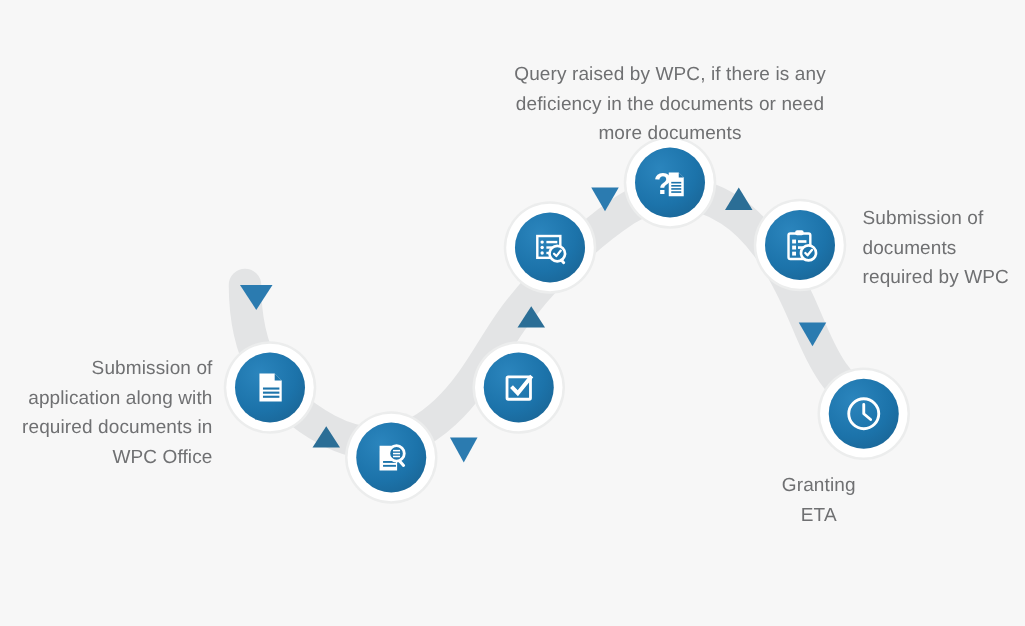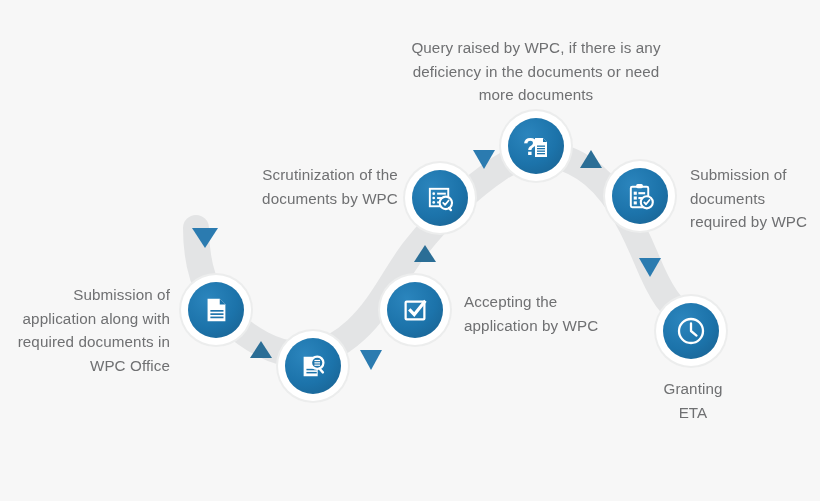--- a/index.html
+++ b/index.html
@@ -124,56 +124,52 @@
   </div>
 
   <div class="node" style="left:387px; top:282px; width:56px; height:56px;">
     <span>
       <svg width="30" height="30" viewBox="0 0 32 32" fill="none">
         <rect x="6" y="7" width="20" height="19" rx="1" stroke="#ffffff" stroke-width="2.4" fill="none"></rect>
         <path d="M11 16.5 l4.2 4.4 L26 7.5" stroke="#ffffff" stroke-width="3.4" fill="none" stroke-linecap="square" stroke-linejoin="miter"></path>
       </svg>
     </span>
   </div>
-  <div class="label lbl-right" style="left:464px; top:290px; width:180px;">Accepting the
-application by WPC</div>
 
   <div class="node" style="left:412px; top:170px; width:56px; height:56px;">
     <span>
       <svg width="31" height="31" viewBox="0 0 32 32" fill="none">
         <rect x="5" y="6" width="19" height="18" stroke="#ffffff" stroke-width="2" fill="none"></rect>
         <circle cx="9" cy="11" r="1.4" fill="#ffffff"></circle>
         <circle cx="9" cy="15.5" r="1.4" fill="#ffffff"></circle>
         <circle cx="9" cy="20" r="1.4" fill="#ffffff"></circle>
         <rect x="12.5" y="10" width="9" height="2" fill="#ffffff"></rect>
         <rect x="12.5" y="14.5" width="9" height="2" fill="#ffffff"></rect>
         <rect x="12.5" y="19" width="9" height="2" fill="#ffffff"></rect>
         <circle cx="21.5" cy="20.5" r="6.4" fill="#1d74ab" stroke="#ffffff" stroke-width="2.2"></circle>
         <path d="M18.8 20.6 l1.9 2 L24.4 18" stroke="#ffffff" stroke-width="1.8" fill="none" stroke-linecap="round" stroke-linejoin="round"></path>
         <rect x="24.6" y="24.2" width="2.4" height="5.4" rx="1.2" fill="#ffffff" transform="rotate(-42 25.8 26.9)"></rect>
       </svg>
     </span>
   </div>
-  <div class="label lbl-right" style="left:250px; top:163px; width:160px; text-align:center;">Scrutinization of the
-documents by WPC</div>
 
   <div class="node" style="left:508px; top:118px; width:56px; height:56px;">
     <span>
       <svg width="32" height="32" viewBox="0 0 32 32" fill="none">
         <text x="3" y="25" font-family="Liberation Sans, sans-serif" font-size="24" font-weight="bold" fill="#ffffff">?</text>
         <path d="M15 8 h8 l4 4 v15 H15 Z" fill="#ffffff"></path>
         <path d="M23 8 v4 h4 Z" fill="#1d74ab"></path>
         <rect x="17" y="15.5" width="8" height="1.3" fill="#1d74ab"></rect>
         <rect x="17" y="18" width="8" height="1.3" fill="#1d74ab"></rect>
         <rect x="17" y="20.5" width="8" height="1.3" fill="#1d74ab"></rect>
         <rect x="17" y="23" width="8" height="1.3" fill="#1d74ab"></rect>
       </svg>
     </span>
   </div>
-  <div class="label lbl-center" style="left:376px; top:36px; width:320px;">Query raised by WPC, if there is any
+  <div class="label lbl-center" style="left:376px; top:48px; width:320px;">Query raised by WPC, if there is any
 deficiency in the documents or need
 more documents</div>
 
   <div class="node" style="left:612px; top:168px; width:56px; height:56px;">
     <span>
       <svg width="31" height="31" viewBox="0 0 32 32" fill="none">
         <rect x="6" y="6" width="18" height="21" rx="1.5" stroke="#ffffff" stroke-width="2" fill="none"></rect>
         <rect x="11.5" y="3.2" width="7" height="4.2" rx="1.6" fill="#ffffff"></rect>
         <rect x="9" y="11" width="3.2" height="3.2" fill="#ffffff"></rect>
         <rect x="9" y="16" width="3.2" height="3.2" fill="#ffffff"></rect>
@@ -190,16 +186,16 @@
 required by WPC</div>
 
   <div class="node" style="left:663px; top:303px; width:56px; height:56px;">
     <span>
       <svg width="32" height="32" viewBox="0 0 32 32" fill="none">
         <circle cx="16" cy="16" r="12" stroke="#ffffff" stroke-width="2.3" fill="none"></circle>
         <path d="M16 8.5 V16 l5.5 4.6" stroke="#ffffff" stroke-width="2.3" fill="none" stroke-linecap="round" stroke-linejoin="round"></path>
       </svg>
     </span>
   </div>
-  <div class="label lbl-center" style="left:628px; top:377px; width:130px;">Granting
+  <div class="label lbl-center" style="left:590px; top:377px; width:130px;">Granting
 ETA</div>
 
 </div>
 
 </body></html>

